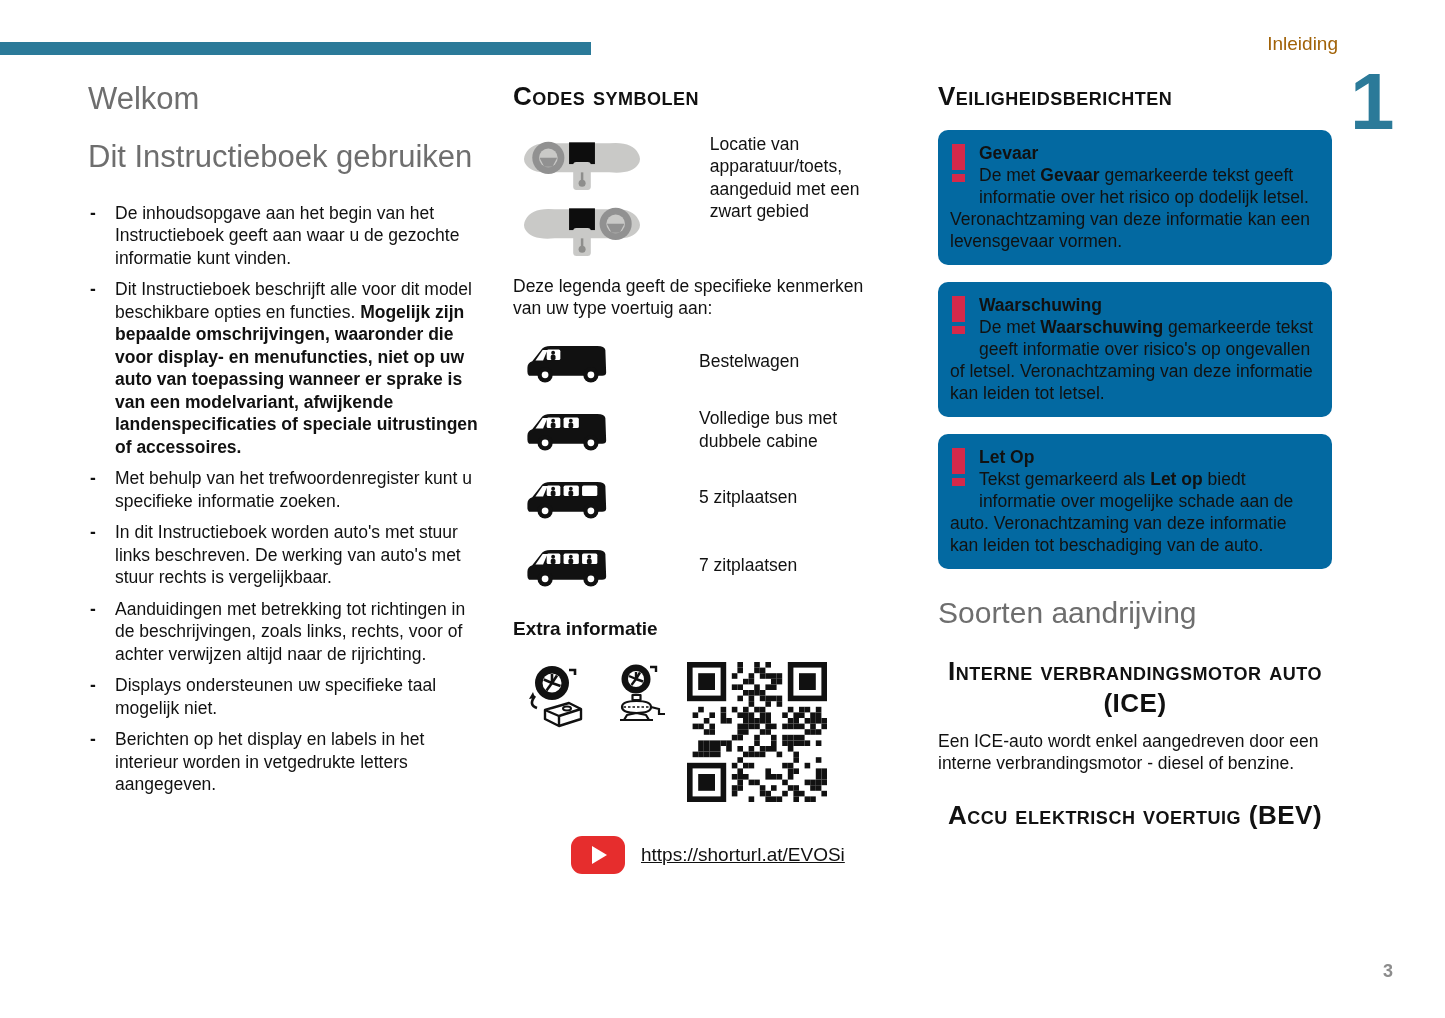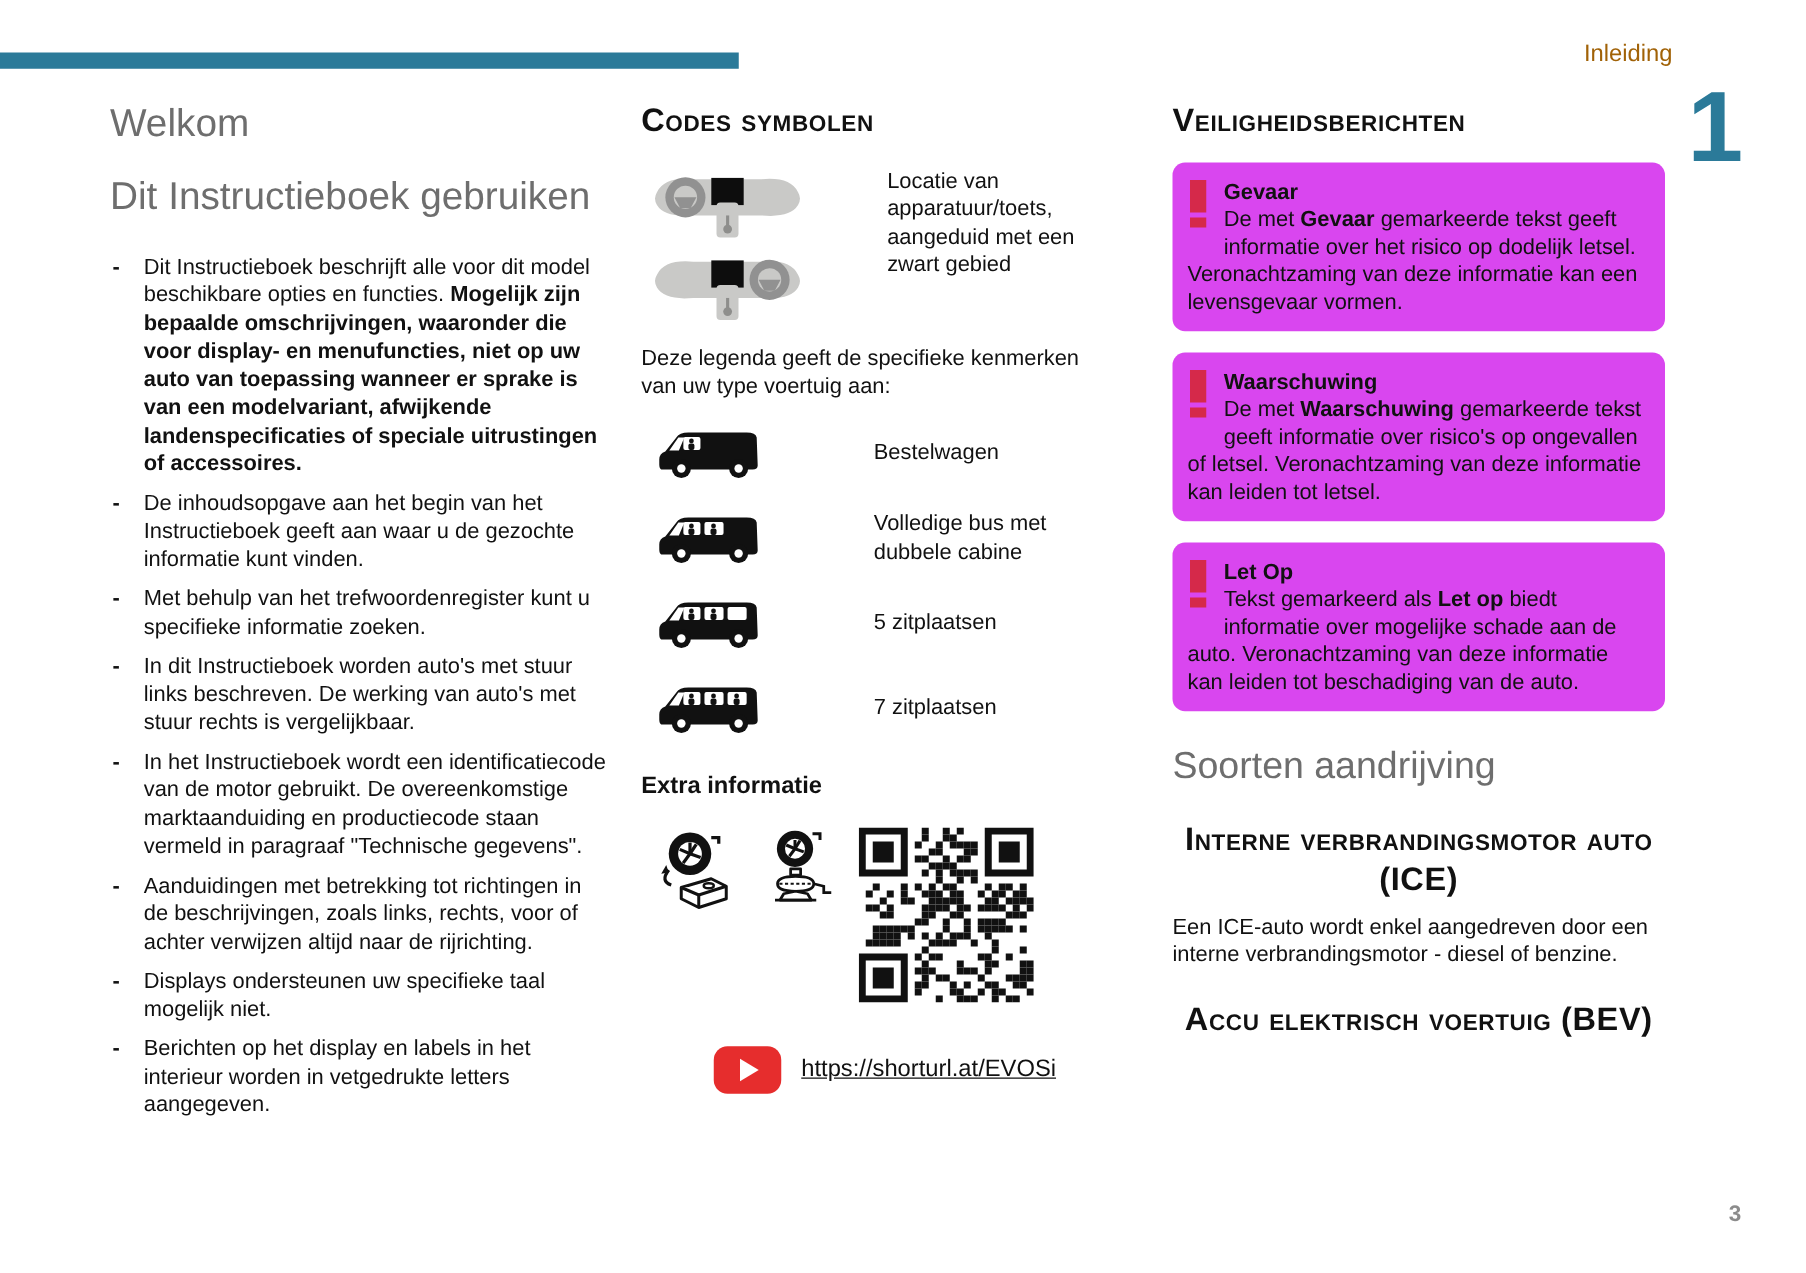--- a/index.html
+++ b/index.html
@@ -55,21 +55,21 @@
     width:54px; height:38px; background:#e62d2d; border-radius:11px;
     display:flex; align-items:center; justify-content:center;
   }
   .yt-tri {
     width:0; height:0; border-top:9px solid transparent; border-bottom:9px solid transparent;
     border-left:15px solid #ffffff; margin-left:3px;
   }
   .vid-link { margin-left:16px; font-size:19px; color:#111; text-decoration:underline; cursor:pointer; }
 
   .alert-box {
-    background:#d946ef; border-radius:10px; padding:12px 14px 13px 12px;
+    background:#0369a1; border-radius:10px; padding:12px 14px 13px 12px;
     margin-top:17px; font-size:17.5px; line-height:22px; overflow:hidden;
   }
   .excl { float:left; width:14px; height:40px; margin:2px 13px 4px 2px; }
   .excl-bar { display:block; width:13px; height:26px; background:#d5294a; }
   .excl-dot { display:block; width:13px; height:8px; background:#d5294a; margin-top:4px; }
   .alert-title { font-weight:bold; }
   .alert-body { }
 
   .drive-h { font-size:30px; font-weight:normal; color:#6e6e6e; margin-top:26px; line-height:1.2; }
   .sect { margin-top:24px;text-align:center; }
@@ -81,25 +81,24 @@
 <div class="page">
 
   <div class="top-bar"></div>
   <div class="header-label">Inleiding</div>
   <div class="chapter-num">1</div>
 
   <div class="col col-left">
     <h1 class="gray-h">Welkom</h1>
     <h2 class="gray-h subtitle">Dit Instructieboek gebruiken</h2>
     <ul class="bullets">
+      <li><span>De inhoudsopgave aan het begin van het Instructieboek geeft aan waar u de gezochte informatie kunt vinden.</span></li>
       <li><span>Dit Instructieboek beschrijft alle voor dit model beschikbare opties en functies. </span><span class="b">Mogelijk zijn bepaalde omschrijvingen, waaronder die voor display- en menufuncties, niet op uw auto van toepassing wanneer er sprake is van een modelvariant, afwijkende landenspecificaties of speciale uitrustingen of accessoires.</span></li>
-      <li><span>De inhoudsopgave aan het begin van het Instructieboek geeft aan waar u de gezochte informatie kunt vinden.</span></li>
       <li><span>Met behulp van het trefwoordenregister kunt u specifieke informatie zoeken.</span></li>
       <li><span>In dit Instructieboek worden auto's met stuur links beschreven. De werking van auto's met stuur rechts is vergelijkbaar.</span></li>
-      <li><span>In het Instructieboek wordt een identificatiecode van de motor gebruikt. De overeenkomstige marktaanduiding en productiecode staan vermeld in paragraaf "Technische gegevens".</span></li>
       <li><span>Aanduidingen met betrekking tot richtingen in de beschrijvingen, zoals links, rechts, voor of achter verwijzen altijd naar de rijrichting.</span></li>
       <li><span>Displays ondersteunen uw specifieke taal mogelijk niet.</span></li>
       <li><span>Berichten op het display en labels in het interieur worden in vetgedrukte letters aangegeven.</span></li>
     </ul>
   </div>
 
   <div class="col col-mid">
     <h3 class="smallcaps">Codes symbolen</h3>
 
     <div class="codes-row">

